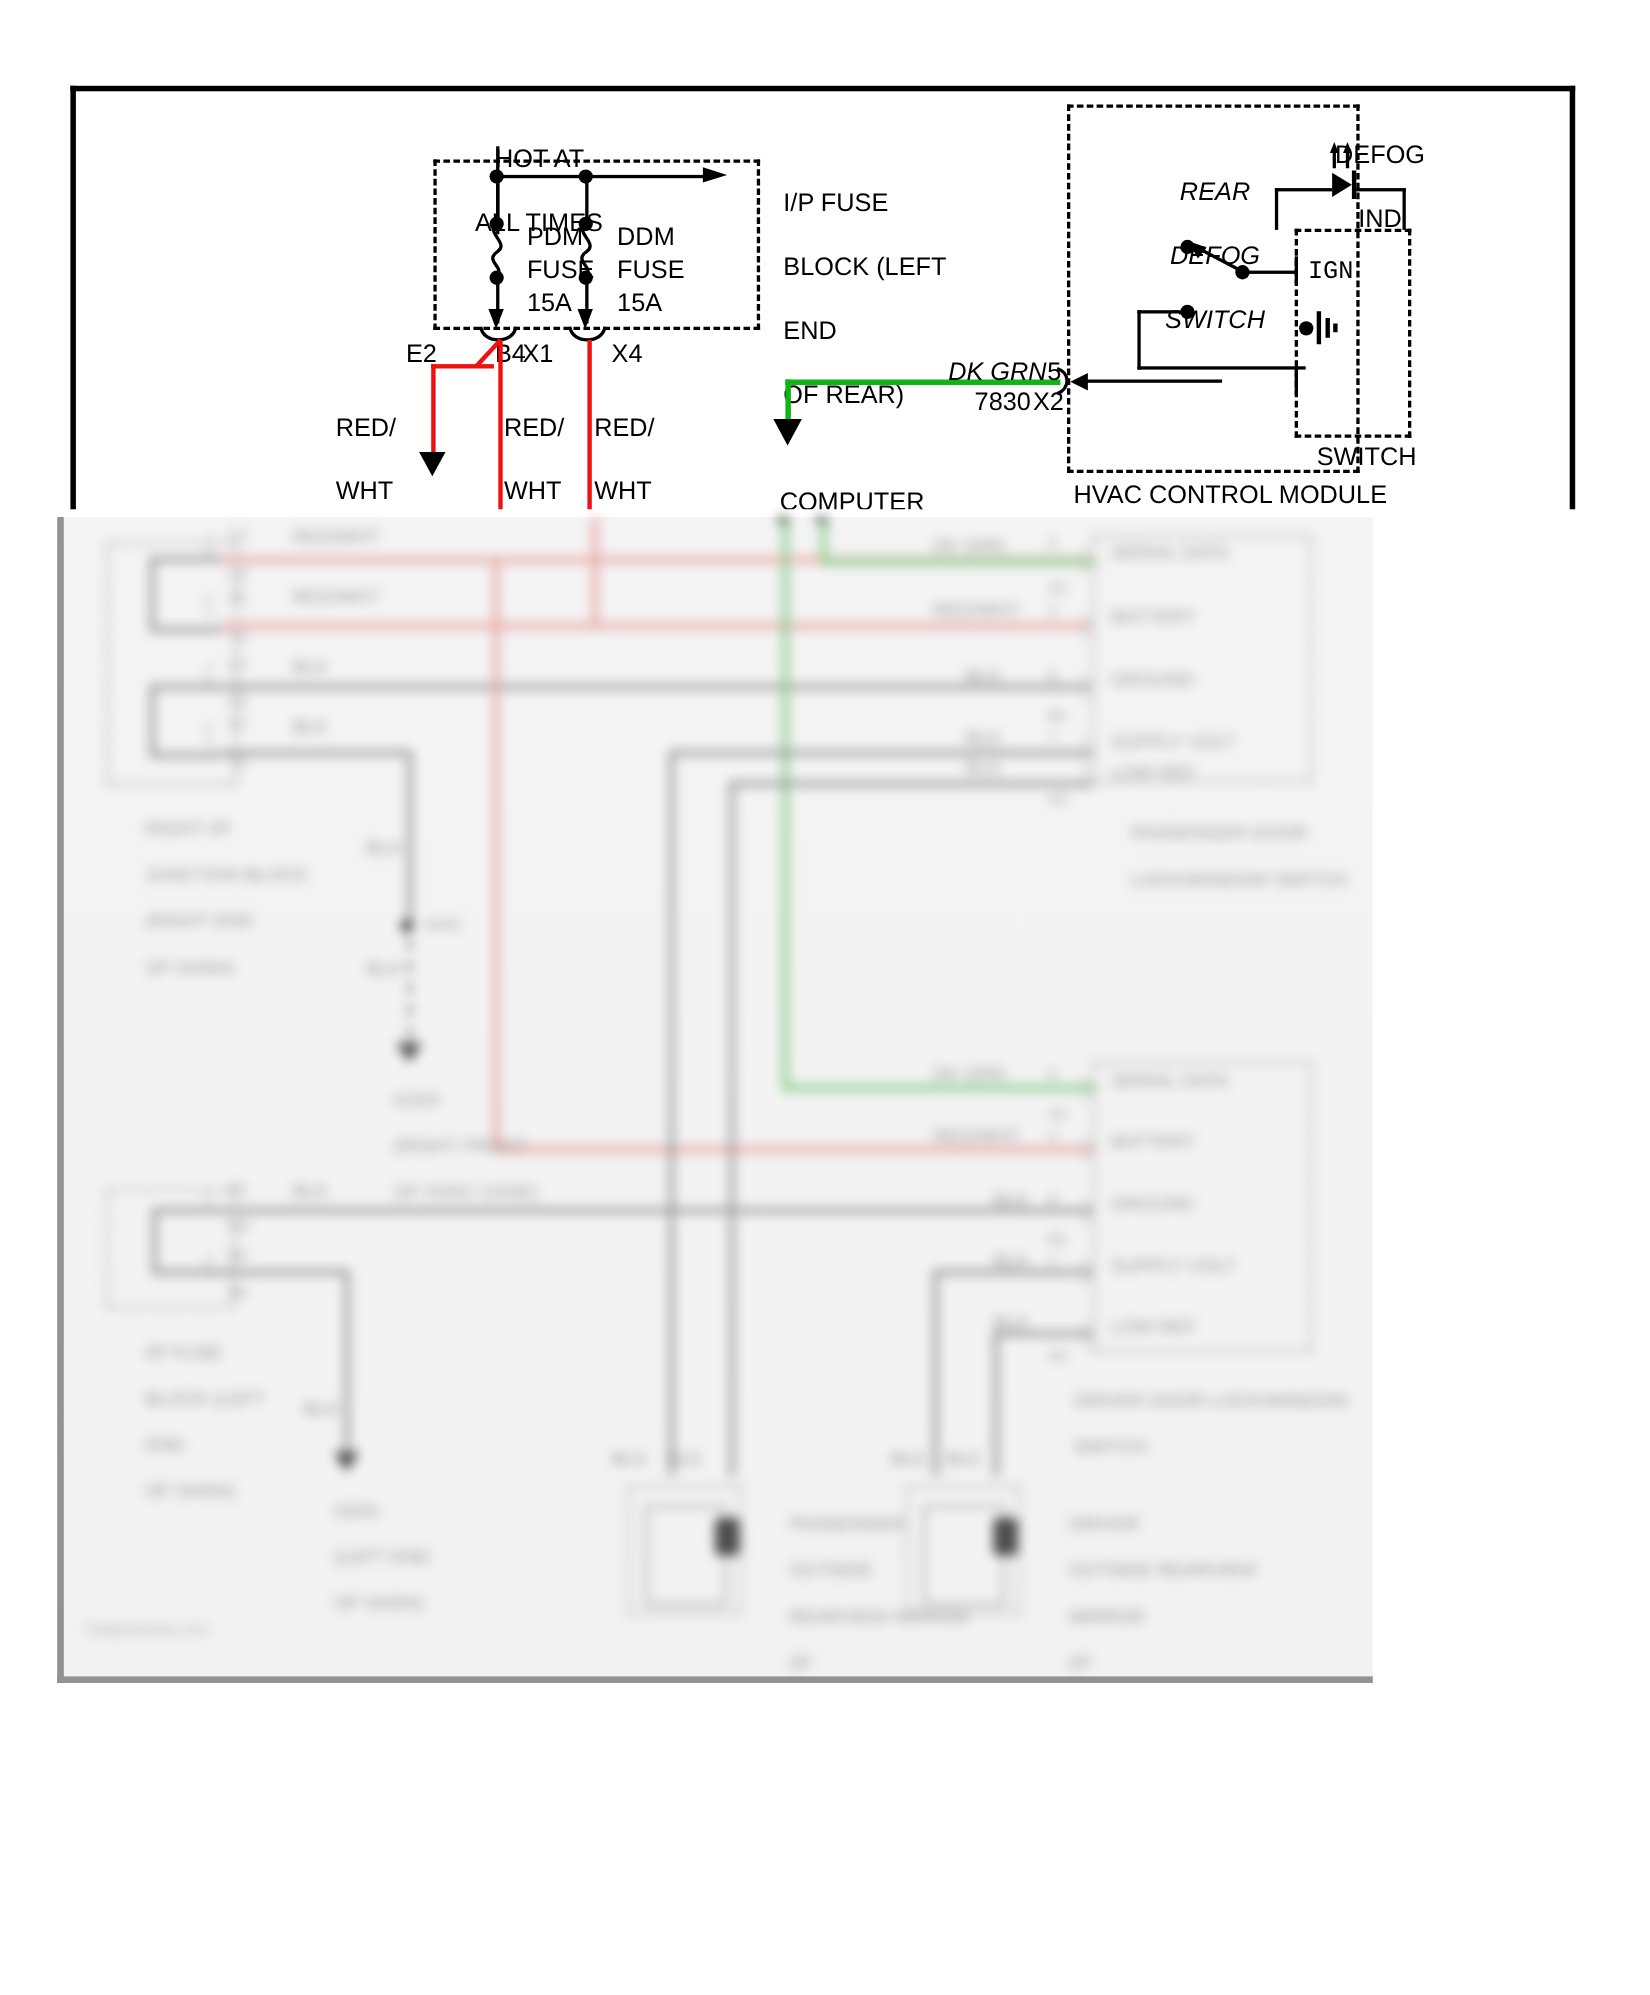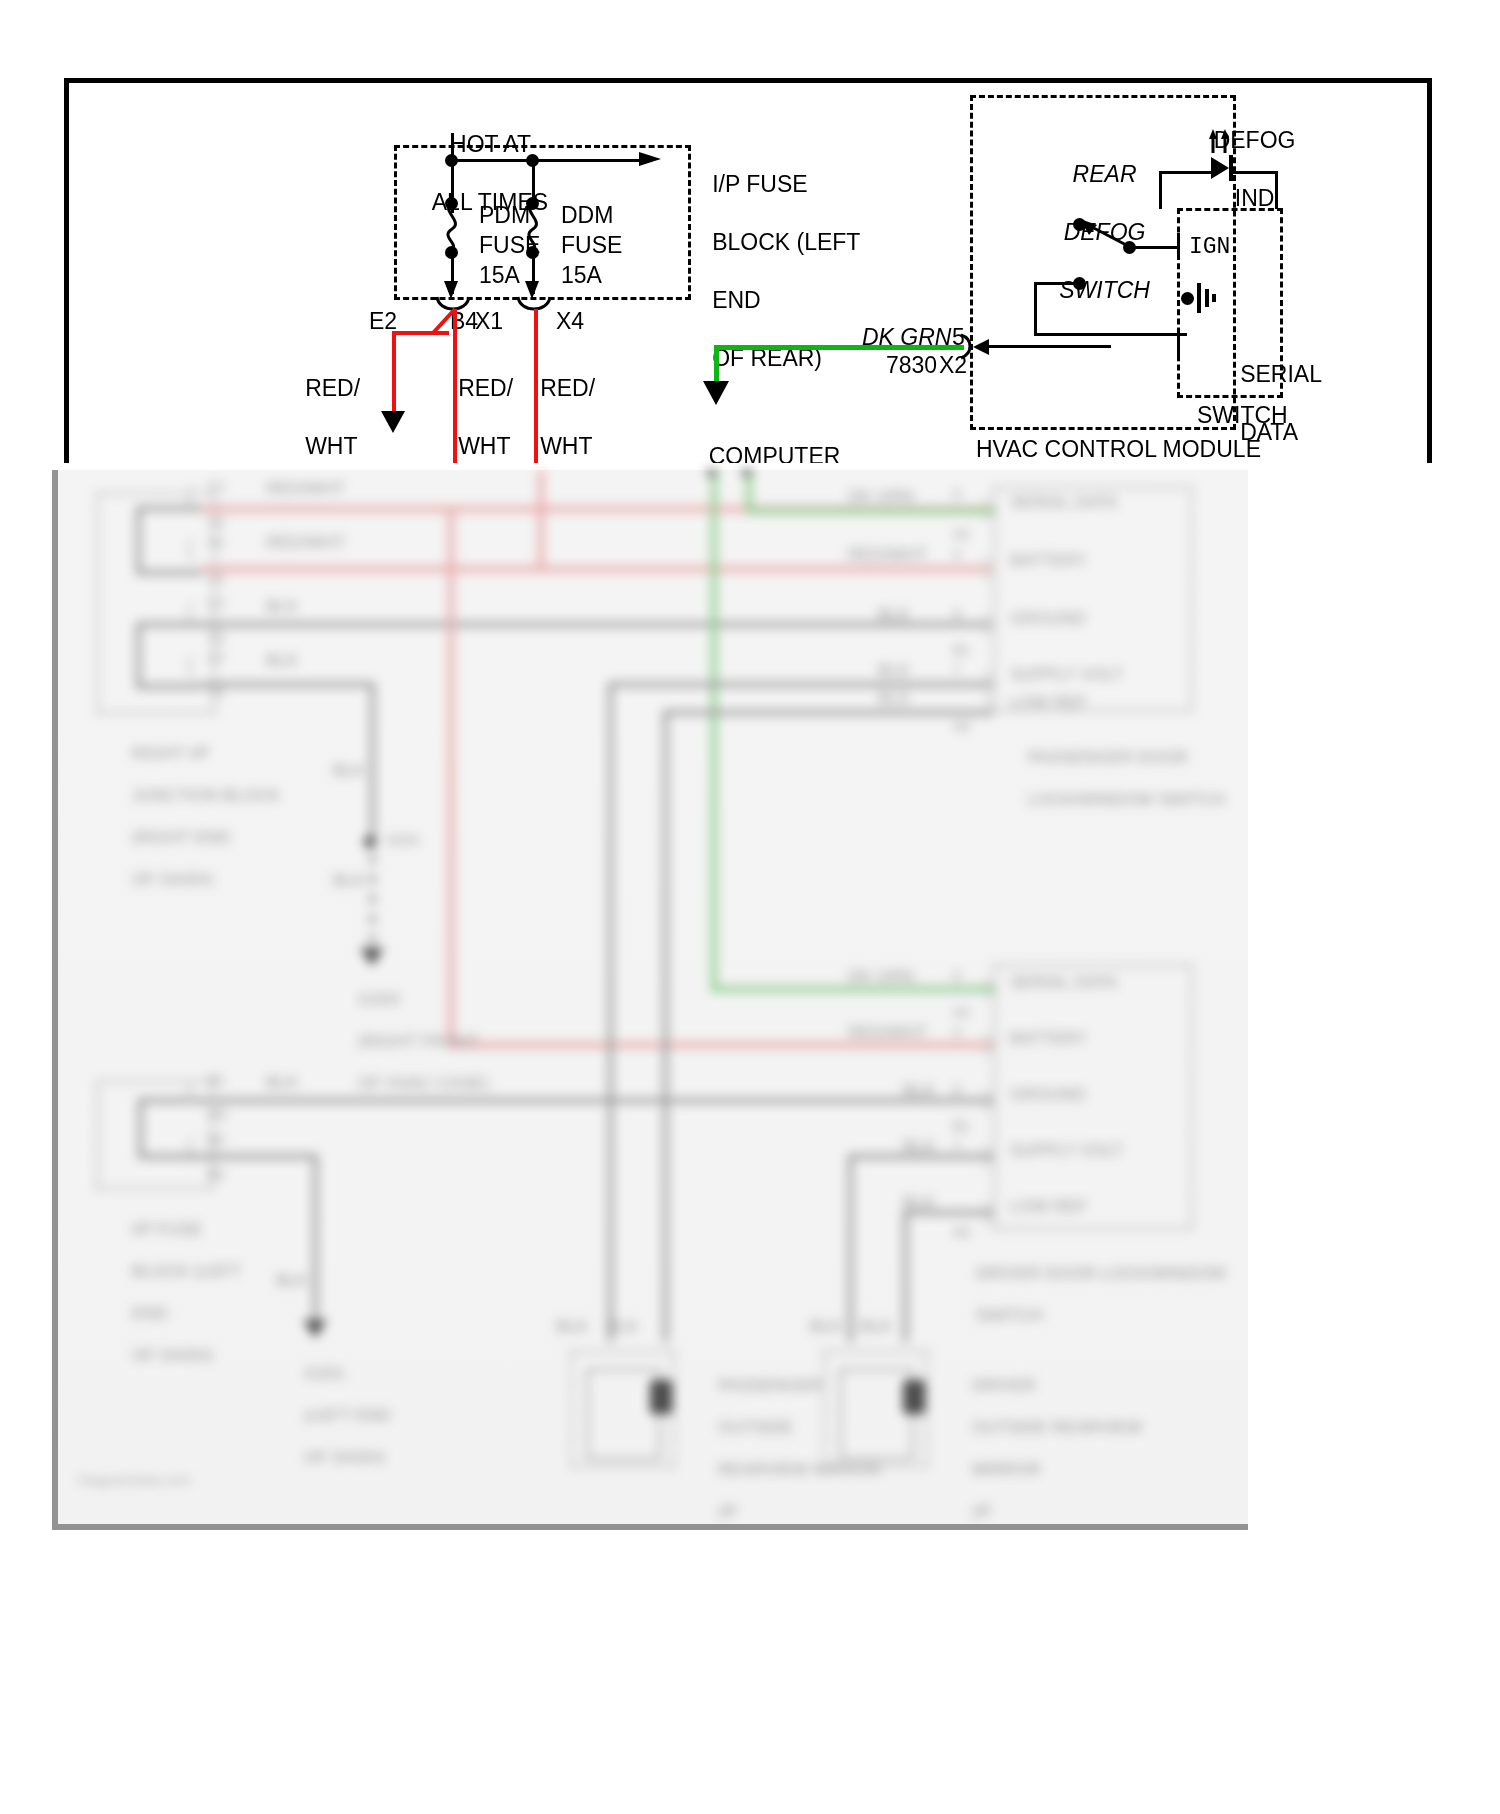--- a/index.html
+++ b/index.html
@@ -293,24 +293,20 @@
       <div class="wire v" style="left:965px; top:199px; height:54px;"></div>
       <div class="wire h" style="left:965px; top:250px; width:153px;"></div>
 
       <div class="dashbox" style="left:1108px; top:125px; width:106px; height:190px;"></div>
       <div class="lbl" style="left:1128px; top:318px;">SWITCH</div>
 
       <div class="wire v" style="left:1108px; top:150px; height:26px;"></div>
       <div class="lbl" style="left:1120px; top:150px;font-family:Liberation Mono, monospace;">IGN</div>
 
       <div class="wire v" style="left:1108px; top:250px; height:26px;"></div>
-      <div class="lbl" style="left:1120px; top:248px;">
-        <span>SERIAL</span><br>
-        <span>DATA</span>
-      </div>
 
       <div class="dot" style="left:1112px; top:209px;"></div>
       <svg style="position:absolute; left:1124px; top:198px;" width="40" height="36">
         <line x1="6" y1="2" x2="6" y2="32" stroke="#000" stroke-width="4"></line>
         <line x1="14" y1="8" x2="14" y2="26" stroke="#000" stroke-width="4"></line>
         <line x1="21" y1="13" x2="21" y2="21" stroke="#000" stroke-width="4"></line>
       </svg>
 
       <div class="lbl c" style="left:1085px; top:14px; width:150px;">
         <span>DEFOG</span><br>

